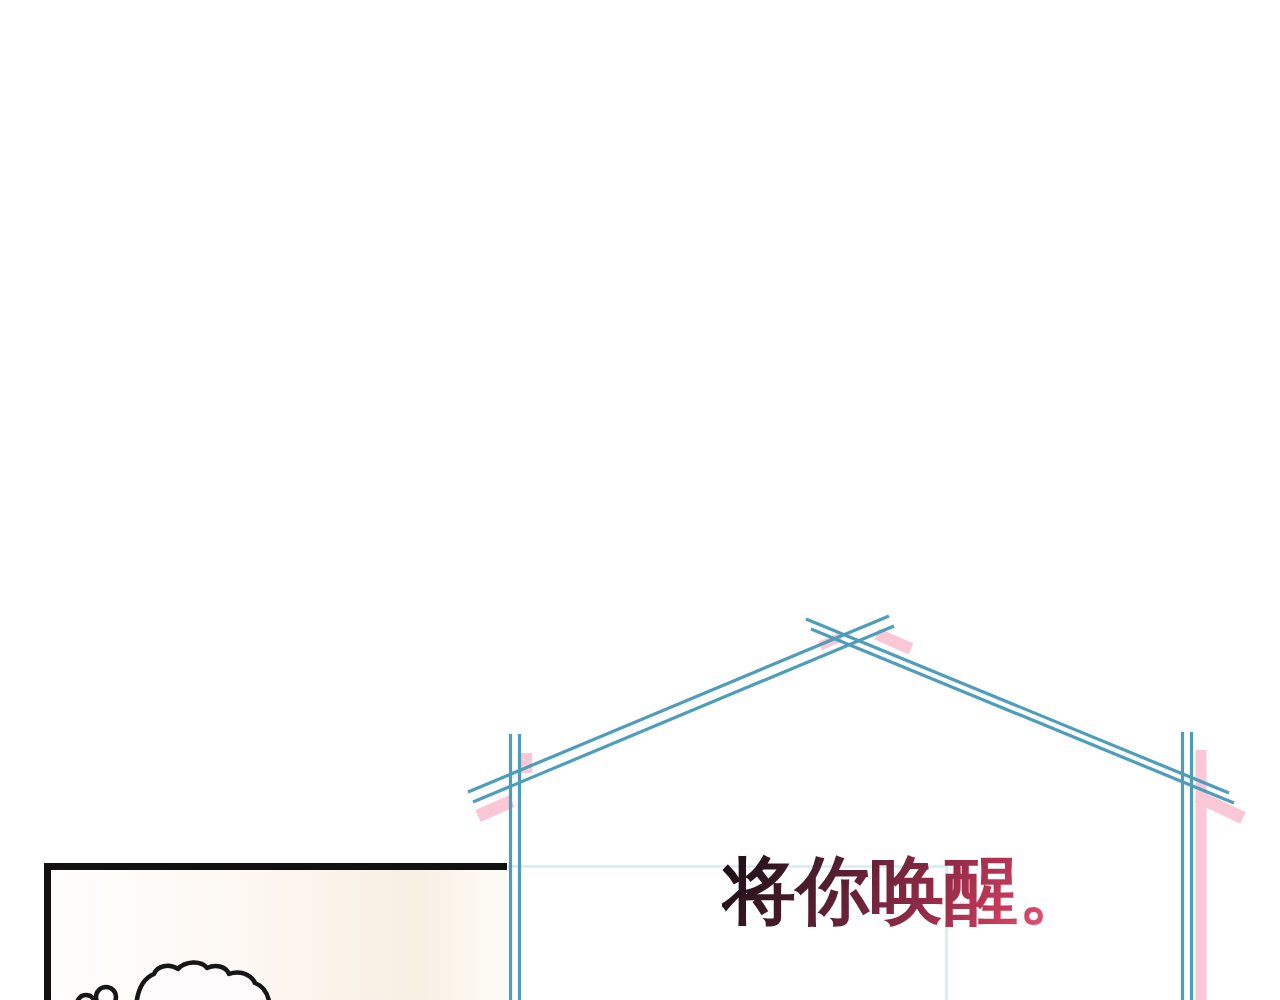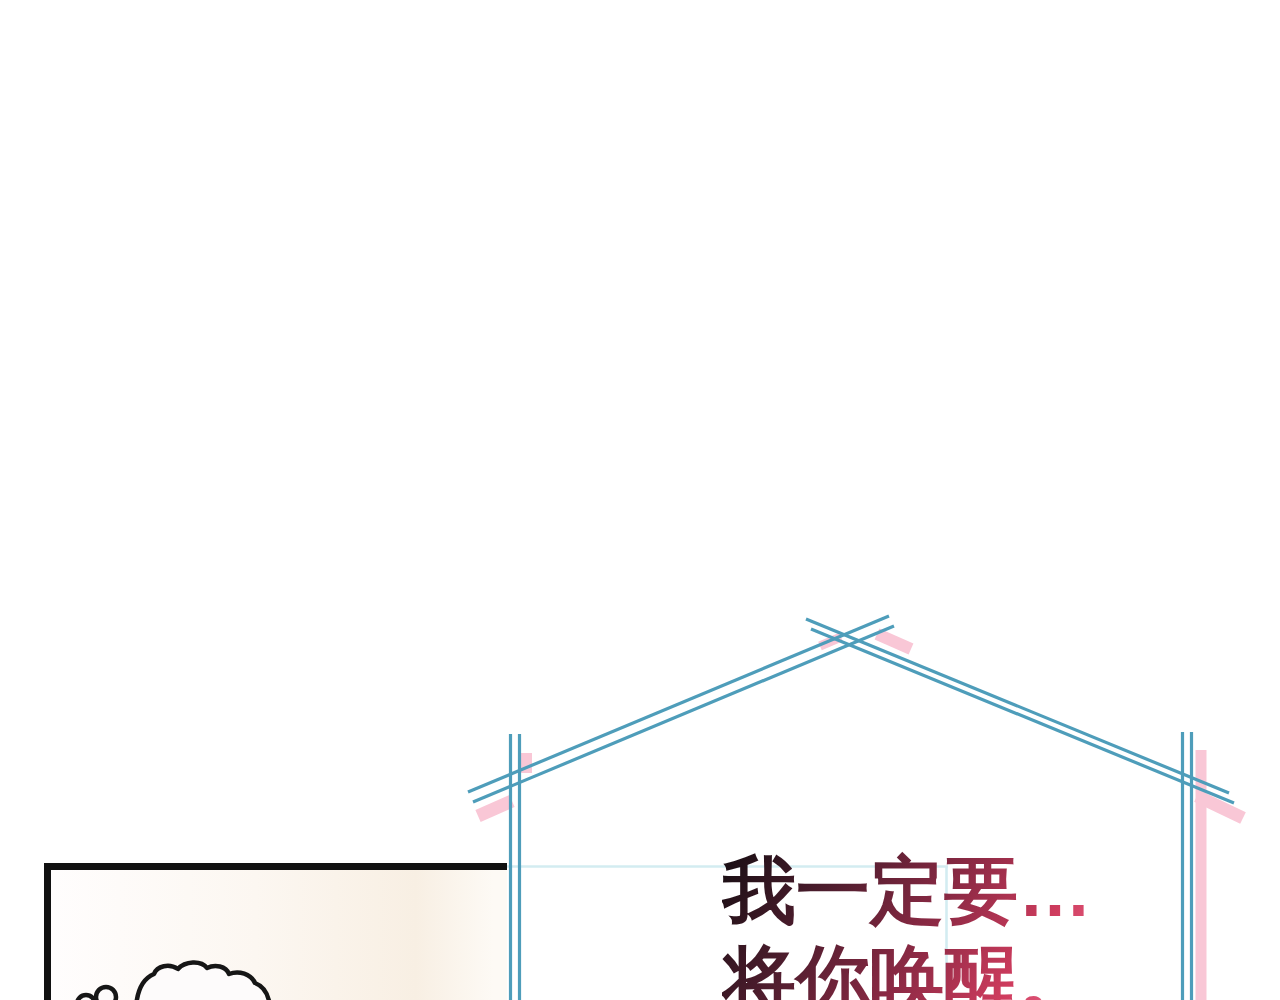--- a/index.html
+++ b/index.html
@@ -110,21 +110,20 @@
       <line class="blue-line" x1="510.5" y1="734" x2="510.5" y2="1000"></line>
       <line class="blue-line" x1="519.5" y1="734" x2="519.5" y2="1000"></line>
     </g>
     <g>
       <line class="blue-line" x1="1182.5" y1="732" x2="1182.5" y2="1000"></line>
       <line class="blue-line" x1="1191.5" y1="732" x2="1191.5" y2="1000"></line>
     </g>
   </svg>
 
   <div class="caption">
-    <div>我一定要…</div>
     <div>将你唤醒。</div>
   </div>
 
   <div class="panel">
     <svg class="cloud-svg" width="456" height="130" viewBox="0 0 456 130">
       <circle class="cloud-part" cx="35" cy="134" r="9"></circle>
       <circle class="cloud-part" cx="55" cy="127" r="10"></circle>
       <path class="cloud-part" d="M 85 138
                C 86 121, 91 109, 103 104
                C 106 96, 118 93, 127 99

